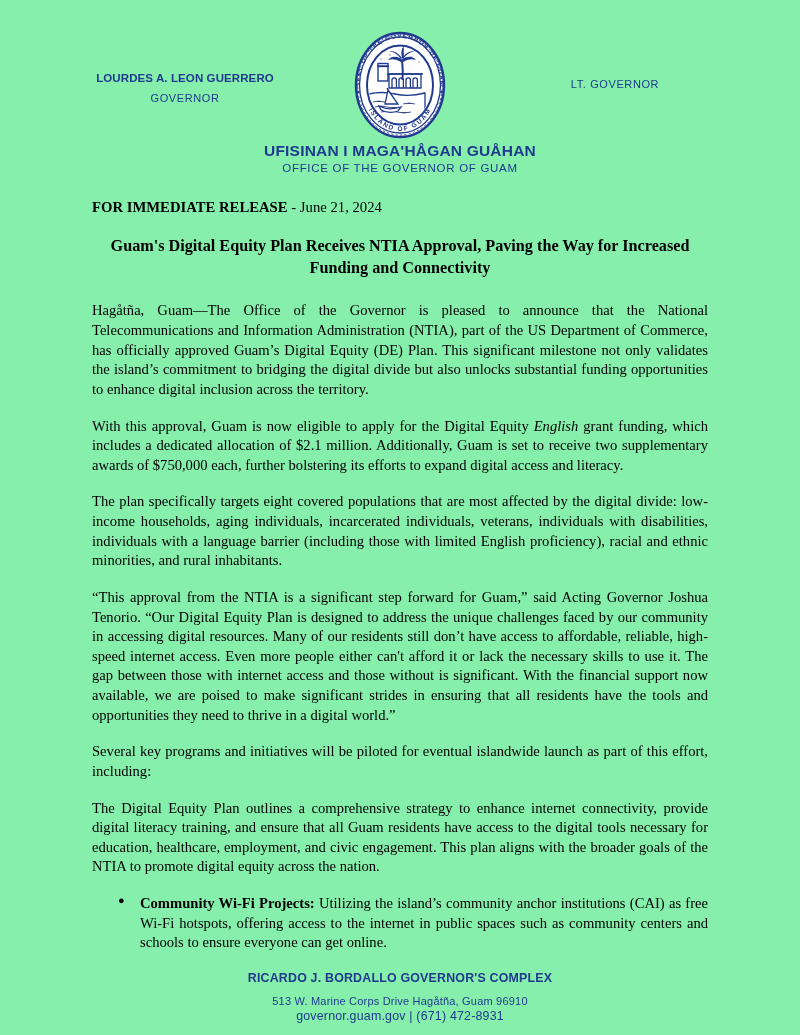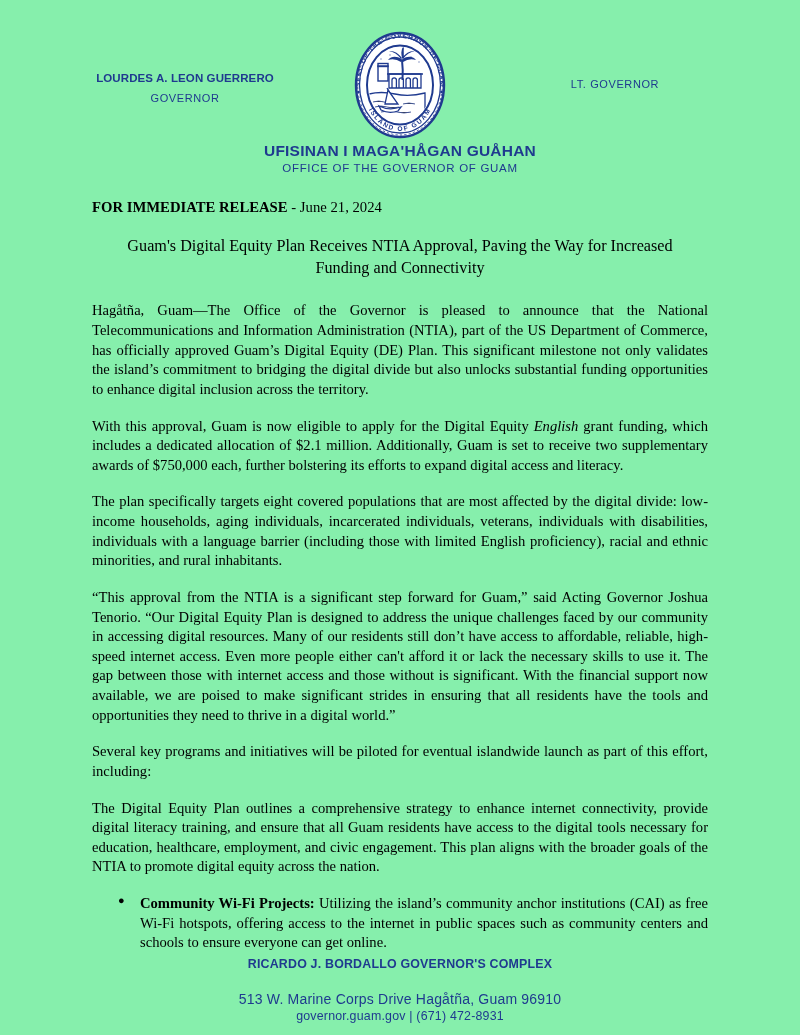--- a/index.html
+++ b/index.html
@@ -96,21 +96,21 @@
 
   .release-line {
     font-size: 14.7px;
     margin-bottom: 16px;
     line-height: 1.25;
   }
   .release-line .label { font-weight: bold; }
 
   .headline {
     text-align: center;
-    font-weight: normal;
+    font-weight: bold;
     font-size: 16.2px;
     line-height: 1.33;
     margin: 20px 0 22px 0;
     padding: 0 10px;
   }
 
   p.para {
     text-align: justify;
     font-size: 14.6px;
     line-height: 1.345;
@@ -151,23 +151,23 @@
     color: #1f3a8f;
   }
   .footer-name {
     font-family: "Liberation Sans", "DejaVu Sans", sans-serif;
     font-weight: bold;
     font-size: 12.4px;
     letter-spacing: 0.2px;
   }
   .footer-addr {
     font-family: "Liberation Sans", "DejaVu Sans", sans-serif;
-    font-size: 14px;
+    font-size: 11px;
     letter-spacing: 0.2px;
-    margin-top: 20px;
+    margin-top: 10px;
   }
   .footer-contact {
     font-family: "Liberation Sans", "DejaVu Sans", sans-serif;
     font-size: 12.4px;
     letter-spacing: 0.2px;
     margin-top: 2px;
   }
 </style>
 </head>
 <body>

